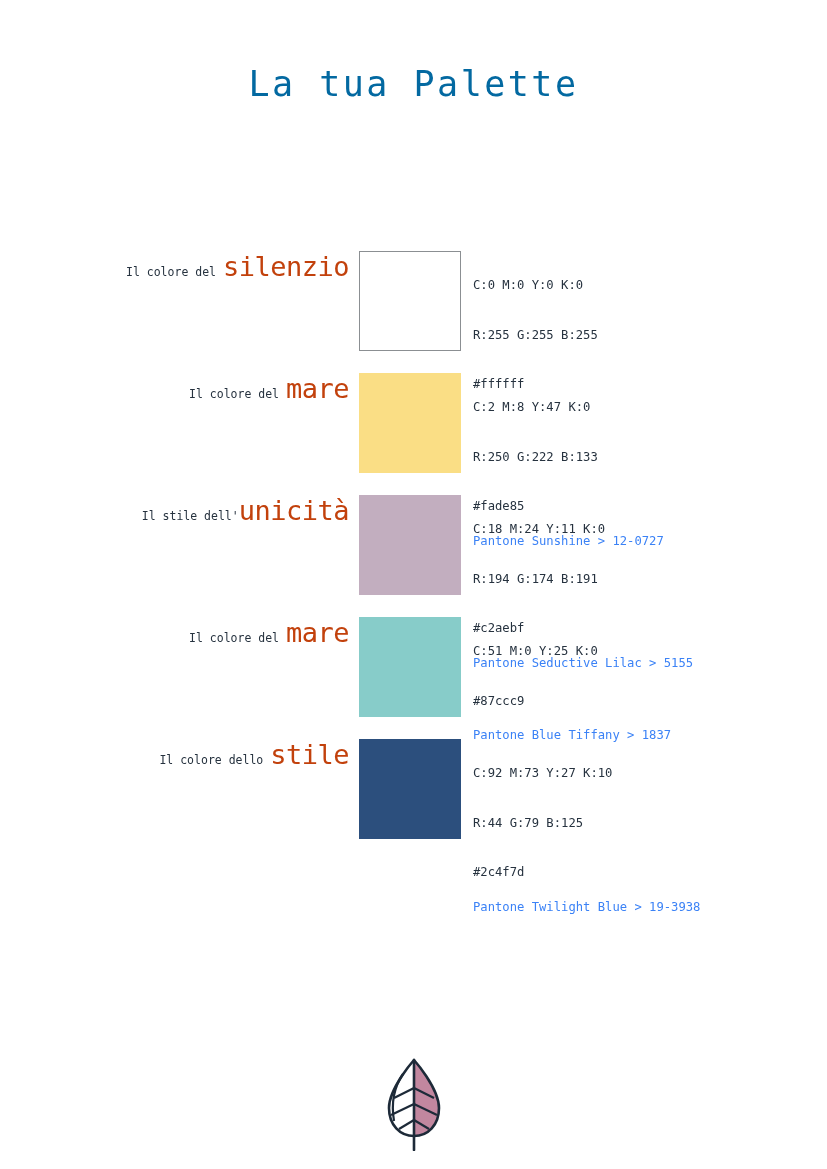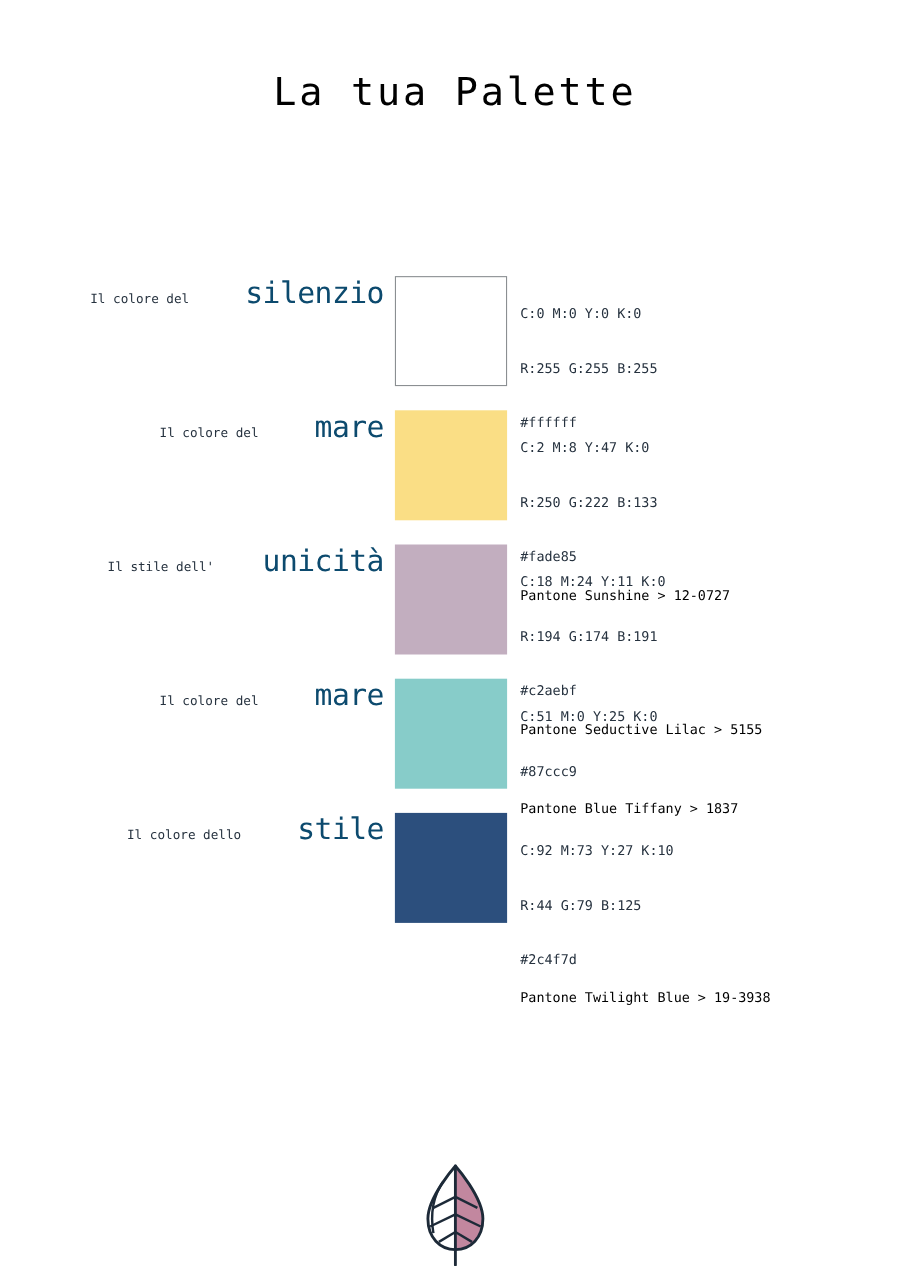--- a/index.html
+++ b/index.html
@@ -26,21 +26,21 @@
   
   .title {
     position: absolute;
     top: 64px;
     left: 0;
     width: 827px;
     text-align: center;
     font-family: "DejaVu Sans Mono", monospace;
     font-size: 35px;
     letter-spacing: 2.5px;
-    color: #000000;
+    color: #0369a1;
     white-space: pre;
   }
 
   
   .palette {
     position: absolute;
     top: 251px;
     left: 0;
     width: 827px;
   }
@@ -80,24 +80,23 @@
     font-family: "DejaVu Sans Mono", monospace;
     font-size: 11.5px;
     color: #26323f;
     letter-spacing: 0px;
     vertical-align: baseline;
     text-align: center;
   }
   .label-name {
     font-family: "DejaVu Sans Mono", monospace;
     font-size: 27px;
-    color: #0c4a6e;
+    color: #c2410c;
     letter-spacing: -0.5px;
     vertical-align: baseline;
-    margin-left: 44px;
   }
 
   
   .swatch {
     position: absolute;
     left: 359px;
     top: 0;
     width: 102px;
     height: 100px;
     box-sizing: border-box;
@@ -119,21 +118,21 @@
     line-height: 22.5px;
     color: #26323f;
     white-space: nowrap;
     letter-spacing: 0px;
     margin-top: 27px;
   }
   .info-pantone {
     font-family: "DejaVu Sans Mono", monospace;
     font-size: 12.2px;
     line-height: 22.5px;
-    color: #000000;
+    color: #3b82f6;
     white-space: nowrap;
     margin-top: 12px;
   }
 
   
   .logo {
     position: absolute;
     left: 0;
     top: 1055px;
     width: 827px;

